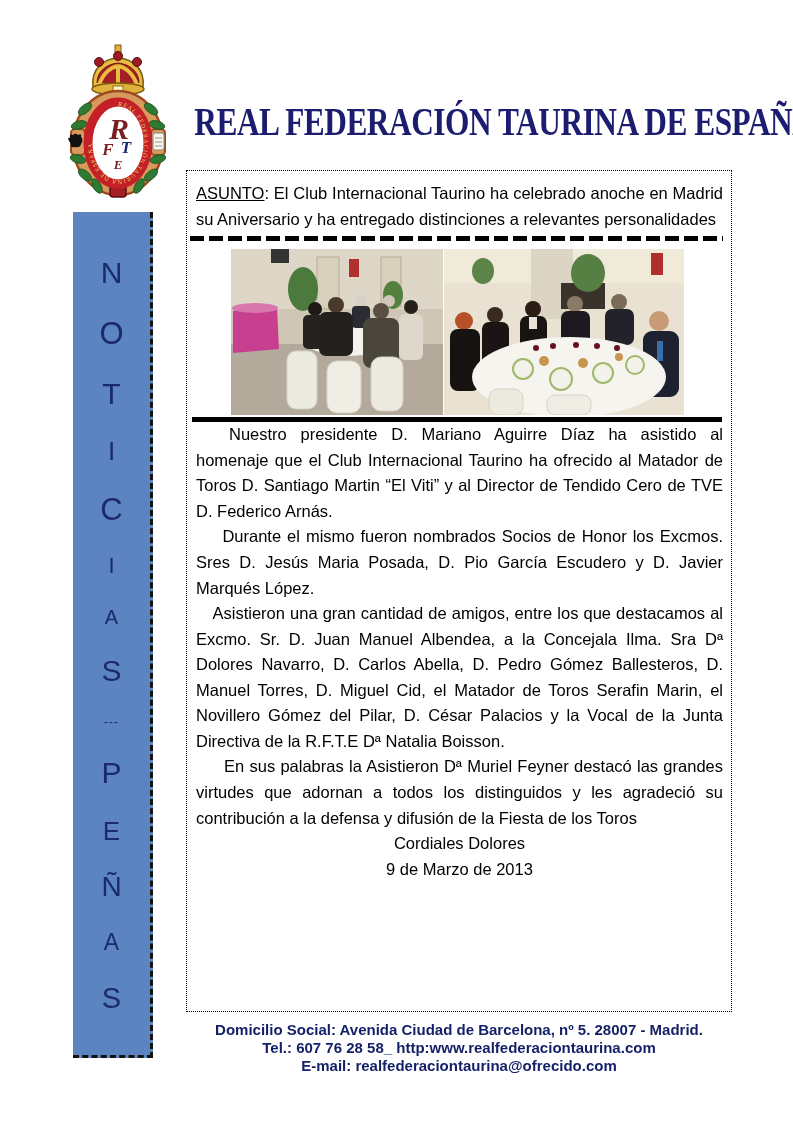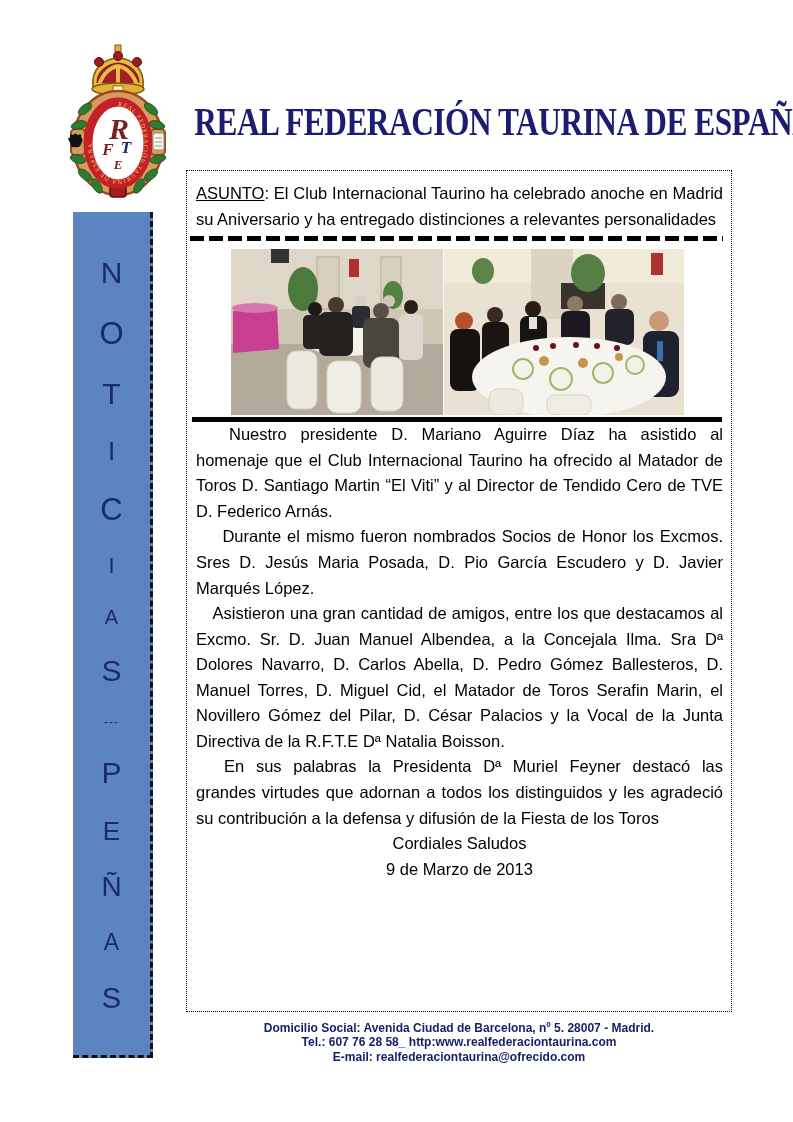--- a/index.html
+++ b/index.html
@@ -58,21 +58,21 @@
   .photo-row{margin:0 0 0 35px;width:453px;height:166px;font-size:0;line-height:0;}
   .solid-rule{height:5px;background:#000;width:530px;margin:2px 0 0 -4px;}
   .p1{margin-top:9px;text-indent:2.0em;}
   .p2{margin-top:10px;text-indent:1.6em;}
   .p3{margin-top:10px;text-indent:1.0em;line-height:1.42;}
   .p4{margin-top:10px;text-indent:1.7em;}
   .closing{text-align:center;line-height:1.55;}
   
   .footer{
     position:absolute;left:186px;top:1021px;width:546px;text-align:center;
-    color:#131f66;font-weight:bold;font-size:12px;line-height:1.2;
+    color:#131f66;font-weight:bold;font-size:15px;line-height:1.2;
   }
 </style>
 </head>
 <body>
 
 <div class="page">
 
   <div class="logo">
     <svg width="110" height="160" viewBox="0 0 110 160">
 
@@ -232,23 +232,23 @@
           <rect x="258" y="140" width="34" height="26" rx="9" fill="#eceadf" stroke="#d5d2c4"></rect>
         </g>
       </svg>
     </div>
 
     <div class="solid-rule"></div>
 
     <p class="p1">Nuestro presidente D. Mariano Aguirre Díaz ha asistido al homenaje que el Club Internacional Taurino ha ofrecido al Matador de Toros D. Santiago Martin “El Viti” y al Director de Tendido Cero de TVE D. Federico Arnás.</p>
     <p class="p2">Durante el mismo fueron nombrados  Socios de Honor los Excmos. Sres D. Jesús Maria Posada, D. Pio García Escudero y  D. Javier Marqués López.</p>
     <p class="p3">Asistieron una gran cantidad de amigos, entre los que destacamos al Excmo. Sr. D. Juan Manuel Albendea, a la Concejala Ilma. Sra Dª Dolores Navarro, D. Carlos Abella, D. Pedro Gómez Ballesteros, D. Manuel Torres, D. Miguel Cid, el Matador de Toros Serafin Marin, el Novillero Gómez del Pilar, D. César Palacios y la Vocal de la Junta Directiva de la R.F.T.E Dª Natalia Boisson.</p>
-    <p class="p4">En sus palabras la Presidenta Dª Muriel Feyner destacó las grandes virtudes que adornan a todos los distinguidos y les agradeció su contribución a la defensa y difusión de la Fiesta de los Toros</p>
-
-    <div class="closing">Cordiales Saludos</div>
+    <p class="p4">En sus palabras la Asistieron Dª Muriel Feyner destacó las grandes virtudes que adornan a todos los distinguidos y les agradeció su contribución a la defensa y difusión de la Fiesta de los Toros</p>
+
+    <div class="closing">Cordiales Dolores</div>
     <div class="closing">9 de Marzo de 2013</div>
   </div>
 
   <div class="footer">
     <div>Domicilio Social: Avenida Ciudad de Barcelona,  nº 5.  28007 -  Madrid.</div>
     <div>Tel.: 607 76 28 58_ http:www.realfederaciontaurina.com</div>
     <div>E-mail: realfederaciontaurina@ofrecido.com</div>
   </div>
 
 </div>

